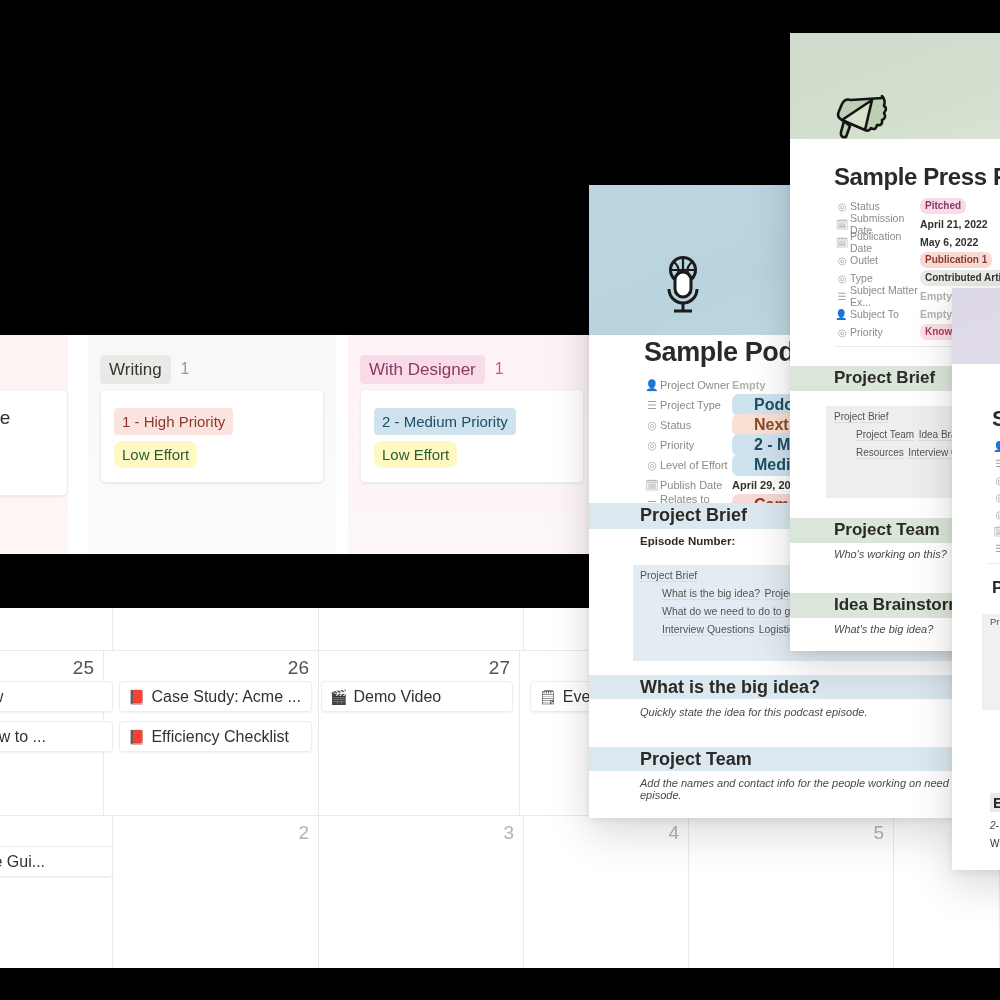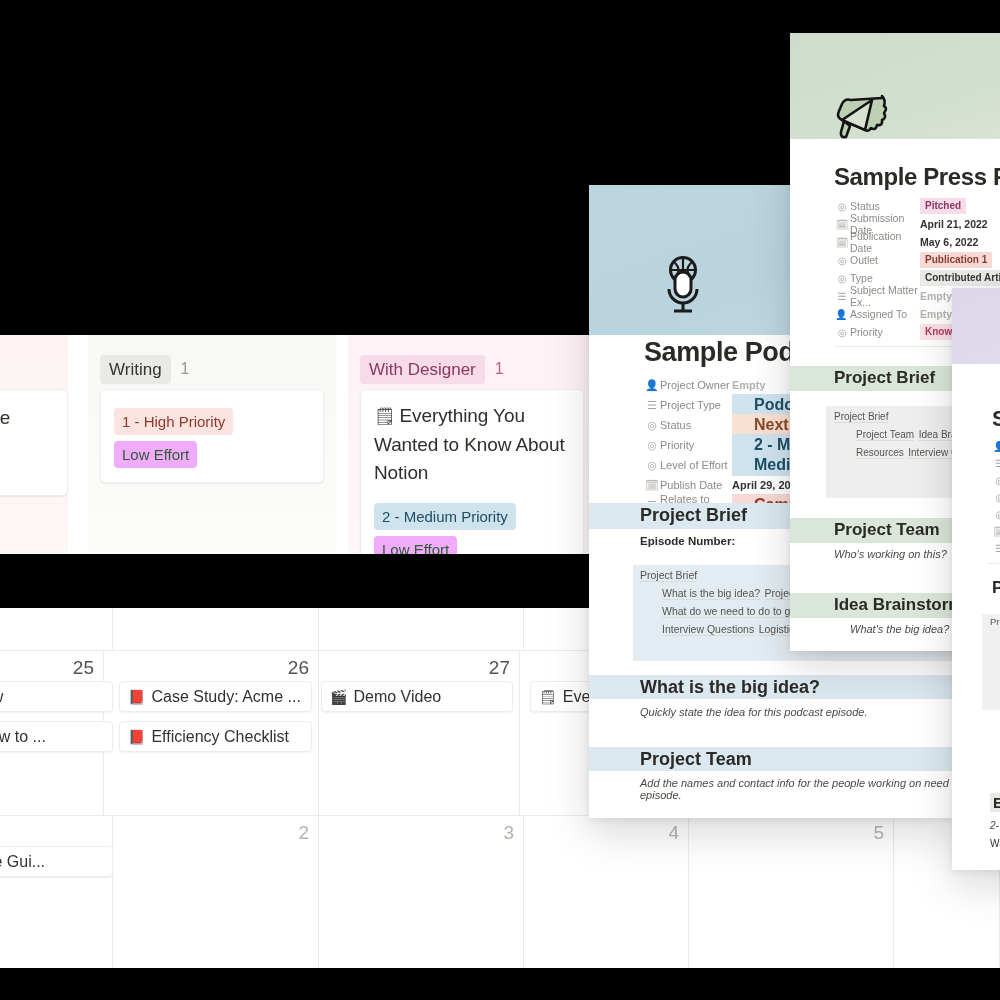--- a/index.html
+++ b/index.html
@@ -37,21 +37,21 @@
   .kb-title {
     font-size: 19px; line-height: 28px; color:#2f2f2c; letter-spacing:-0.1px;
     margin-bottom: 10px;
   }
   .kb-title .ic { font-size:17px; margin-right:4px; }
   .kb-tag {
     display:inline-block; font-size:15px; line-height:1; padding:6px 8px;
     border-radius:4px; margin-top:6px;
   }
   .tag-red   { background:#fbe4e0; color:#8b3a2c; }
-  .tag-green { background:#f0abfc; color:#2f5c32; }
+  .tag-green { background:#fef9c3; color:#2f5c32;border-radius:8px; }
   .tag-blue  { background:#cfe3ef; color:#1d4e63; }
 
   
   #kb-partial {
     position:absolute; left:-60px; top:0; width:128px; height:219px;
     background: linear-gradient(#fdf3f3,#fdf7f6);
   }
   #kb-partial .kb-card {
     position:absolute; left:0; top:54px; width:128px; height:107px;
     font-size:19px; color:#2f2f2c;
@@ -89,21 +89,21 @@
   .pc-cover { position:absolute; left:0; top:0; width:100%; }
 
   .pc-icon { position:absolute; }
   .pc-title { font-weight:bold; color:#2b2a27; letter-spacing:-0.4px; }
 
   .prop-row { display:flex; align-items:center; }
   .prop-ic { color:#a6a39e; display:inline-block; text-align:center; }
   .prop-key { color:#8c8a85; }
   .prop-val { color:#32312e; }
   .prop-val.empty { color:#b4b2ad; }
-  .vtag { display:inline-block; border-radius:0; line-height:1; }
+  .vtag { display:inline-block; border-radius:7px; line-height:1; }
 
   .sec-head { font-weight:bold; color:#2b2a27; }
   .sec-sub { font-style:italic; color:#4a4944; }
   .toc-link { color:#55534e; border-bottom:1px solid #dddbd7; display:inline-block; }
 
   
   #card-podcast { left:589px; top:185px; width:364px; height:633px; }
   #card-podcast .pc-cover { height:150px; background:linear-gradient(160deg,#bcd6e0 0%,#b9d4de 55%,#c3dae3 100%); }
   #card-podcast .pc-title { font-size:27px; }
   #card-podcast .prop-row { height:20px; font-size:11.5px; }
@@ -161,23 +161,20 @@
         </div>
       </div>
     </div>
 
     <div class="kb-col tint-rose" style="left:348px; width:248px;">
       <div class="kb-head">
         <span class="kb-pill rose">With Designer</span>
         <span class="kb-count rose">1</span>
       </div>
       <div class="kb-card">
-        <div class="kb-title">
-          <span class="ic">🗒</span><span>Everything You Wanted to Know About Notion</span>
-        </div>
         <div>
           <span class="kb-tag tag-blue">2 - Medium Priority</span><br>
           <span class="kb-tag tag-green">Low Effort</span>
         </div>
       </div>
     </div>
   </div>
 
   <div id="black-band"></div>
 
@@ -379,21 +376,21 @@
         <span class="prop-key">Type</span>
         <span class="vtag" style="background:#e9e9e7;color:#37352f;">Contributed Article</span>
       </div>
       <div class="prop-row">
         <span class="prop-ic">☰</span>
         <span class="prop-key">Subject Matter Ex...</span>
         <span class="prop-val empty">Empty</span>
       </div>
       <div class="prop-row">
         <span class="prop-ic">👤</span>
-        <span class="prop-key">Assigned To</span>
+        <span class="prop-key">Subject To</span>
         <span class="prop-val empty">Empty</span>
       </div>
       <div class="prop-row">
         <span class="prop-ic">◎</span>
         <span class="prop-key">Priority</span>
         <span class="vtag" style="background:#fbe0e6;color:#b03b5a;">Know</span>
       </div>
     </div>
 
     <div style="position:absolute;left:44px;top:313px;width:256px;border-top:1px solid #eceae7;"></div>
@@ -413,21 +410,21 @@
         
       </div>
     </div>
 
     <div class="sec-band" style="top:485px; width:300px; height:25px; background:#dbe6da;"></div>
     <div class="sec-head" style="position:absolute;left:44px;top:487px;">Project Team</div>
     <div class="sec-sub" style="position:absolute;left:44px;top:515px;">Who's working on this?</div>
 
     <div class="sec-band" style="top:560px; width:300px; height:25px; background:#dbe6da;"></div>
     <div class="sec-head" style="position:absolute;left:44px;top:562px;">Idea Brainstorm</div>
-    <div class="sec-sub" style="position:absolute;left:44px;top:590px;margin-left:16px;">What's the big idea?</div>
+    <div class="sec-sub" style="position:absolute;left:44px;top:590px;">What's the big idea?</div>
   </div>
 
   <div class="page-card" id="card-third">
     <div class="pc-cover"></div>
 
     <div class="pc-icon" style="left:40px; top:48px;">
       <svg width="52" height="52" viewBox="0 0 52 52" aria-hidden="true">
         <rect x="10" y="5" width="32" height="42" rx="3" fill="#ffffff" stroke="#141414" stroke-width="3"></rect>
         <path d="M18 5 V26 L24 21 L30 26 V5" fill="#e8b9c2" stroke="#141414" stroke-width="2.4" stroke-linejoin="round"></path>
       </svg>

